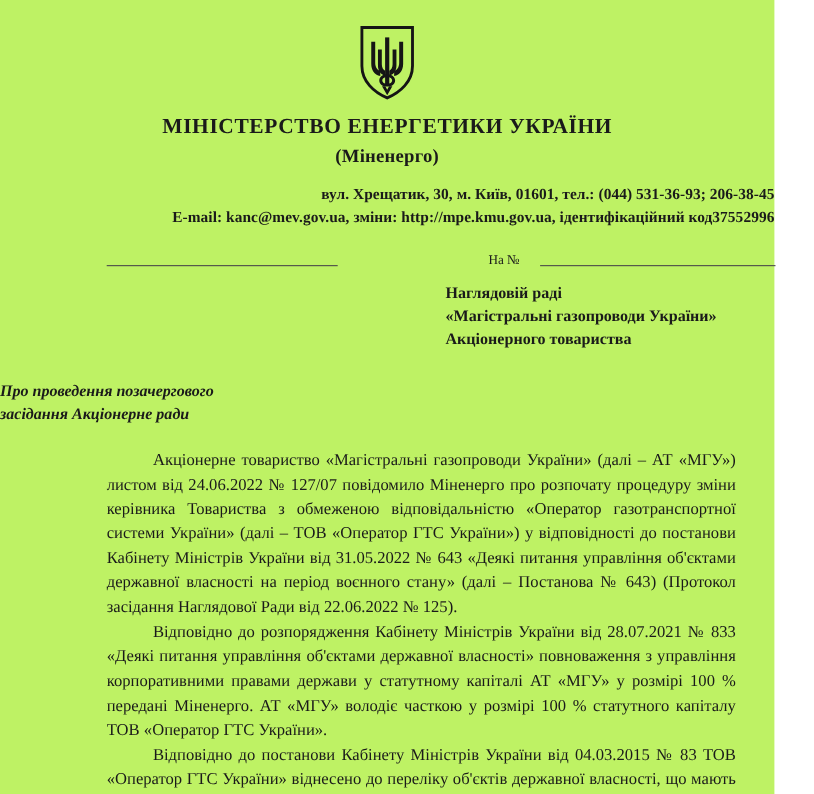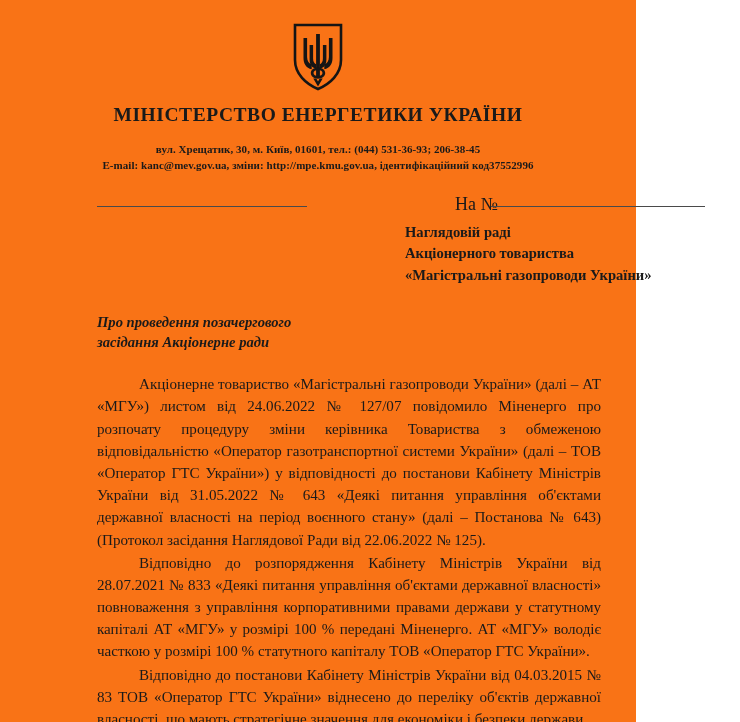--- a/index.html
+++ b/index.html
@@ -10,24 +10,24 @@
   body {
     width: 740px;
     height: 722px;
     overflow: hidden;
     font-family: "Liberation Serif", "DejaVu Serif", serif;
     color: #1a1a1a;
     position: relative;
   }
 
   .page {
-    width: 636px;
+    width: 704px;
     height: 722px;
     position: relative;
-    background: #f97316;
+    background: #bef264;
   }
 
   
   .emblem-wrap {
     width: 100%;
     text-align: center;
     padding-top: 22px;
     box-sizing: border-box;
   }
   .emblem {
@@ -47,46 +47,46 @@
     line-height: 1.15;
   }
   .ministry-short {
     font-size: 17px;
     font-weight: bold;
     margin-top: 5px;
     letter-spacing: 0.2px;
   }
 
   .contacts {
-    text-align: center;
+    text-align: right;
     margin-top: 16px;
-    font-size: 11px;
+    font-size: 14px;
     font-weight: bold;
     line-height: 1.45;
     letter-spacing: 0.05px;
   }
 
   
   .ref-row {
     position: relative;
     height: 34px;
     margin-top: 14px;
   }
   .rule-left {
     position: absolute;
     left: 97px;
     top: 18px;
     width: 210px;
     border-bottom: 1px solid #4a4a4a;
   }
   .ref-label {
     position: absolute;
-    left: 455px;
+    left: 444px;
     top: 6px;
-    font-size: 18px;
+    font-size: 12px;
   }
   .rule-right {
     position: absolute;
     left: 491px;
     top: 18px;
     width: 214px;
     border-bottom: 1px solid #4a4a4a;
   }
 
   
@@ -94,21 +94,20 @@
     padding-left: 405px;
     font-size: 14.6px;
     font-weight: bold;
     line-height: 1.45;
   }
   .addressee div { white-space: nowrap; }
 
   
   .subject {
     margin-top: 26px;
-    padding-left: 97px;
     font-size: 14.6px;
     font-weight: bold;
     font-style: italic;
     line-height: 1.42;
   }
 
   
   .body-text {
     margin-top: 20px;
     padding-left: 97px;
@@ -141,37 +140,38 @@
           <path d="M26 45.5 c4.2 0 7.2 2.4 7.2 5.6 c0 3.3 -3.1 5.6 -7.2 5.6 c-4.1 0 -7.2 -2.3 -7.2 -5.6 c0 -3.2 3.0 -5.6 7.2 -5.6 Z
                    m0 2.6 c-2.6 0 -4.5 1.3 -4.5 3.0 c0 1.8 1.9 3.0 4.5 3.0 c2.6 0 4.5 -1.2 4.5 -3.0 c0 -1.7 -1.9 -3.0 -4.5 -3.0 Z"></path>
           <path d="M21.3 56.5 l4.7 8.0 l4.7 -8.0 h-3.0 l-1.7 3.0 l-1.7 -3.0 Z"></path>
         </g>
       </svg>
     </span>
   </div>
 
   <div class="letterhead">
     <div class="ministry-title">МІНІСТЕРСТВО ЕНЕРГЕТИКИ УКРАЇНИ</div>
+    <div class="ministry-short">(Міненерго)</div>
   </div>
 
   <div class="contacts">
     <div>вул. Хрещатик, 30, м. Київ, 01601, тел.: (044) 531-36-93; 206-38-45</div>
     <div>E-mail: kanc@mev.gov.ua, зміни: http://mpe.kmu.gov.ua, ідентифікаційний код37552996</div>
   </div>
 
   <div class="ref-row">
     <div class="rule-left"></div>
     <div class="ref-label">На №</div>
     <div class="rule-right"></div>
   </div>
 
   <div class="addressee">
     <div>Наглядовій раді</div>
+    <div>«Магістральні газопроводи України»</div>
     <div>Акціонерного товариства</div>
-    <div>«Магістральні газопроводи України»</div>
   </div>
 
   <div class="subject">
     <div>Про проведення позачергового</div>
     <div>засідання Акціонерне ради</div>
   </div>
 
   <div class="body-text">
     <p>Акціонерне товариство «Магістральні газопроводи України» (далі – АТ «МГУ») листом від 24.06.2022 № 127/07 повідомило Міненерго про розпочату процедуру зміни керівника Товариства з обмеженою відповідальністю «Оператор газотранспортної системи України» (далі – ТОВ «Оператор ГТС України») у відповідності до постанови Кабінету Міністрів України від 31.05.2022 № 643 «Деякі питання управління об'єктами державної власності на період воєнного стану» (далі – Постанова № 643) (Протокол засідання Наглядової Ради від 22.06.2022 № 125).</p>
     <p>Відповідно до розпорядження Кабінету Міністрів України від 28.07.2021 № 833 «Деякі питання управління об'єктами державної власності» повноваження з управління корпоративними правами держави у статутному капіталі АТ «МГУ» у розмірі 100 % передані Міненерго. АТ «МГУ» володіє часткою у розмірі 100 % статутного капіталу ТОВ «Оператор ГТС України».</p>

